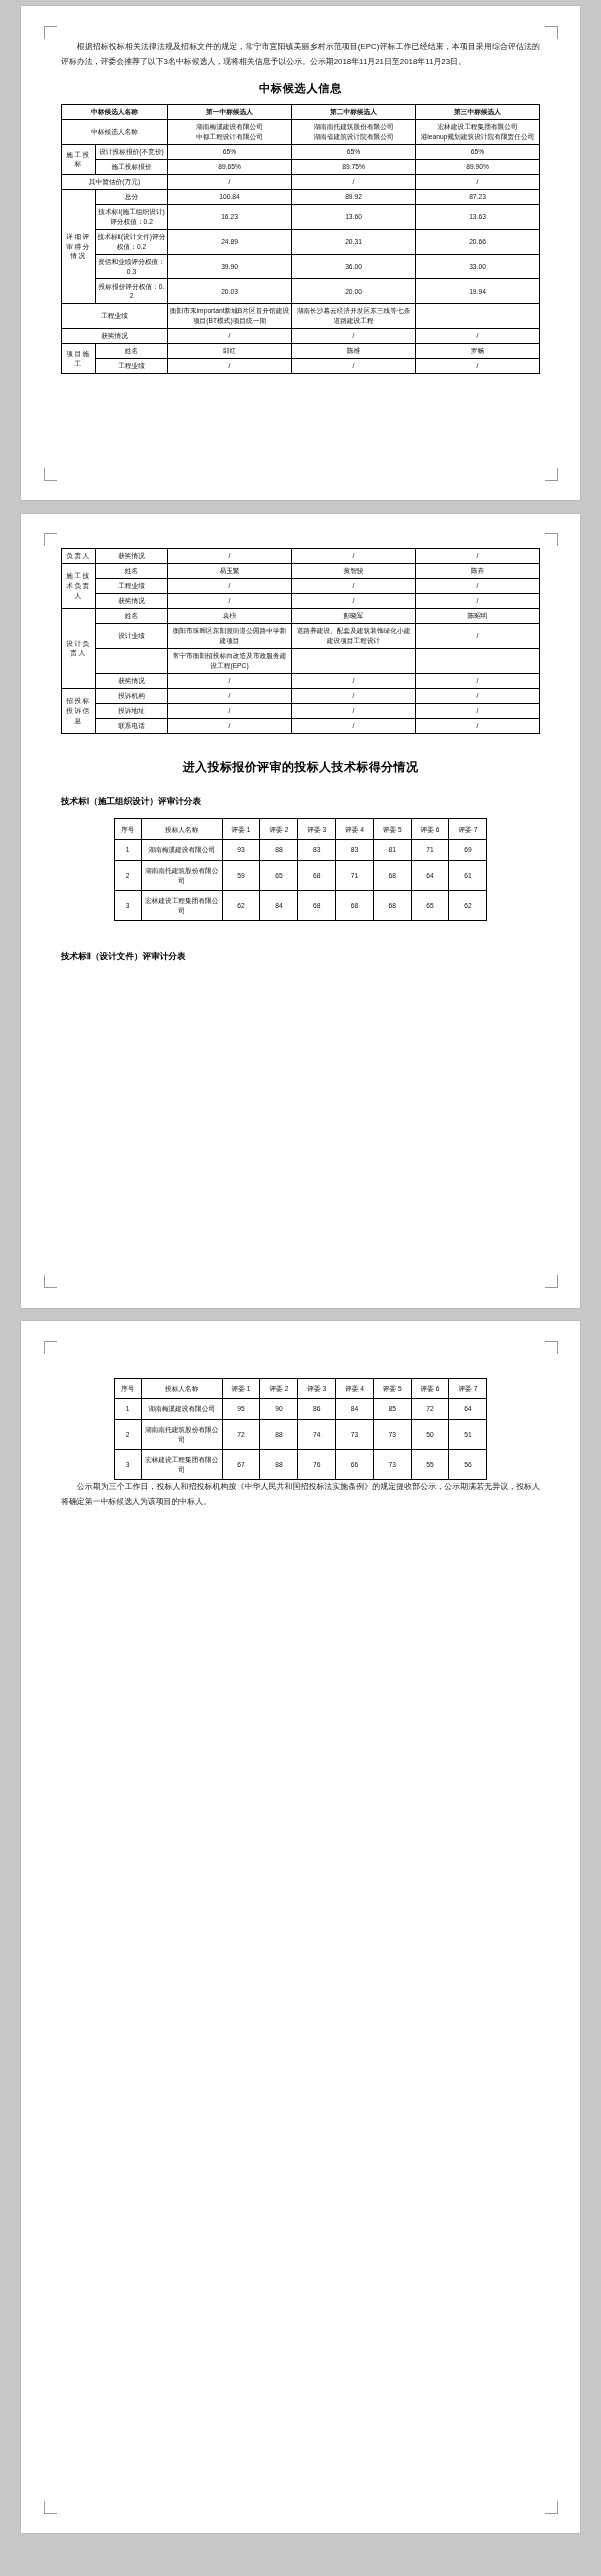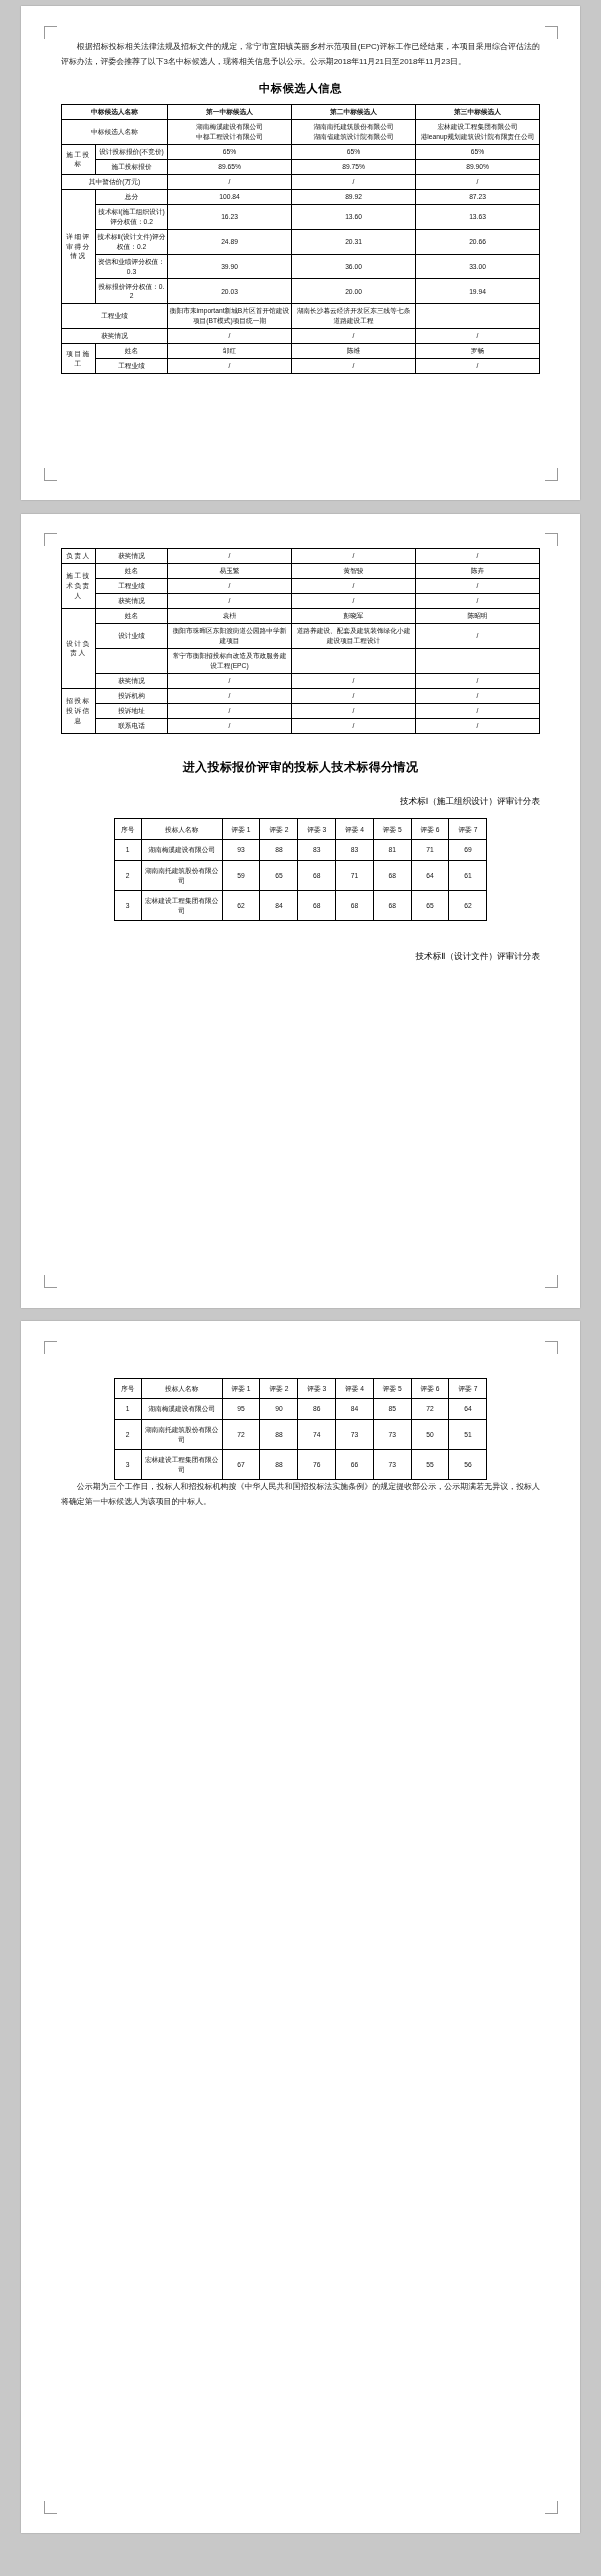--- a/index.html
+++ b/index.html
@@ -63,22 +63,22 @@
   h3.sec-title {
     font-size: 12px;
     font-weight: bold;
     text-align: center;
     margin: 25.5px 0 19.5px 0;
     color: #000;
     letter-spacing: 0.4px;
   }
   h4.tbl-title {
     font-size: 8.6px;
-    font-weight: normal;
-    text-align: right;
+    font-weight: bold;
+    text-align: left;
     margin: 15px 0 10.5px 0;
     color: #000;
   }
 
   table.grid {
     border-collapse: collapse;
     width: 100%;
     table-layout: fixed;
   }
   table.grid td, table.grid th {

